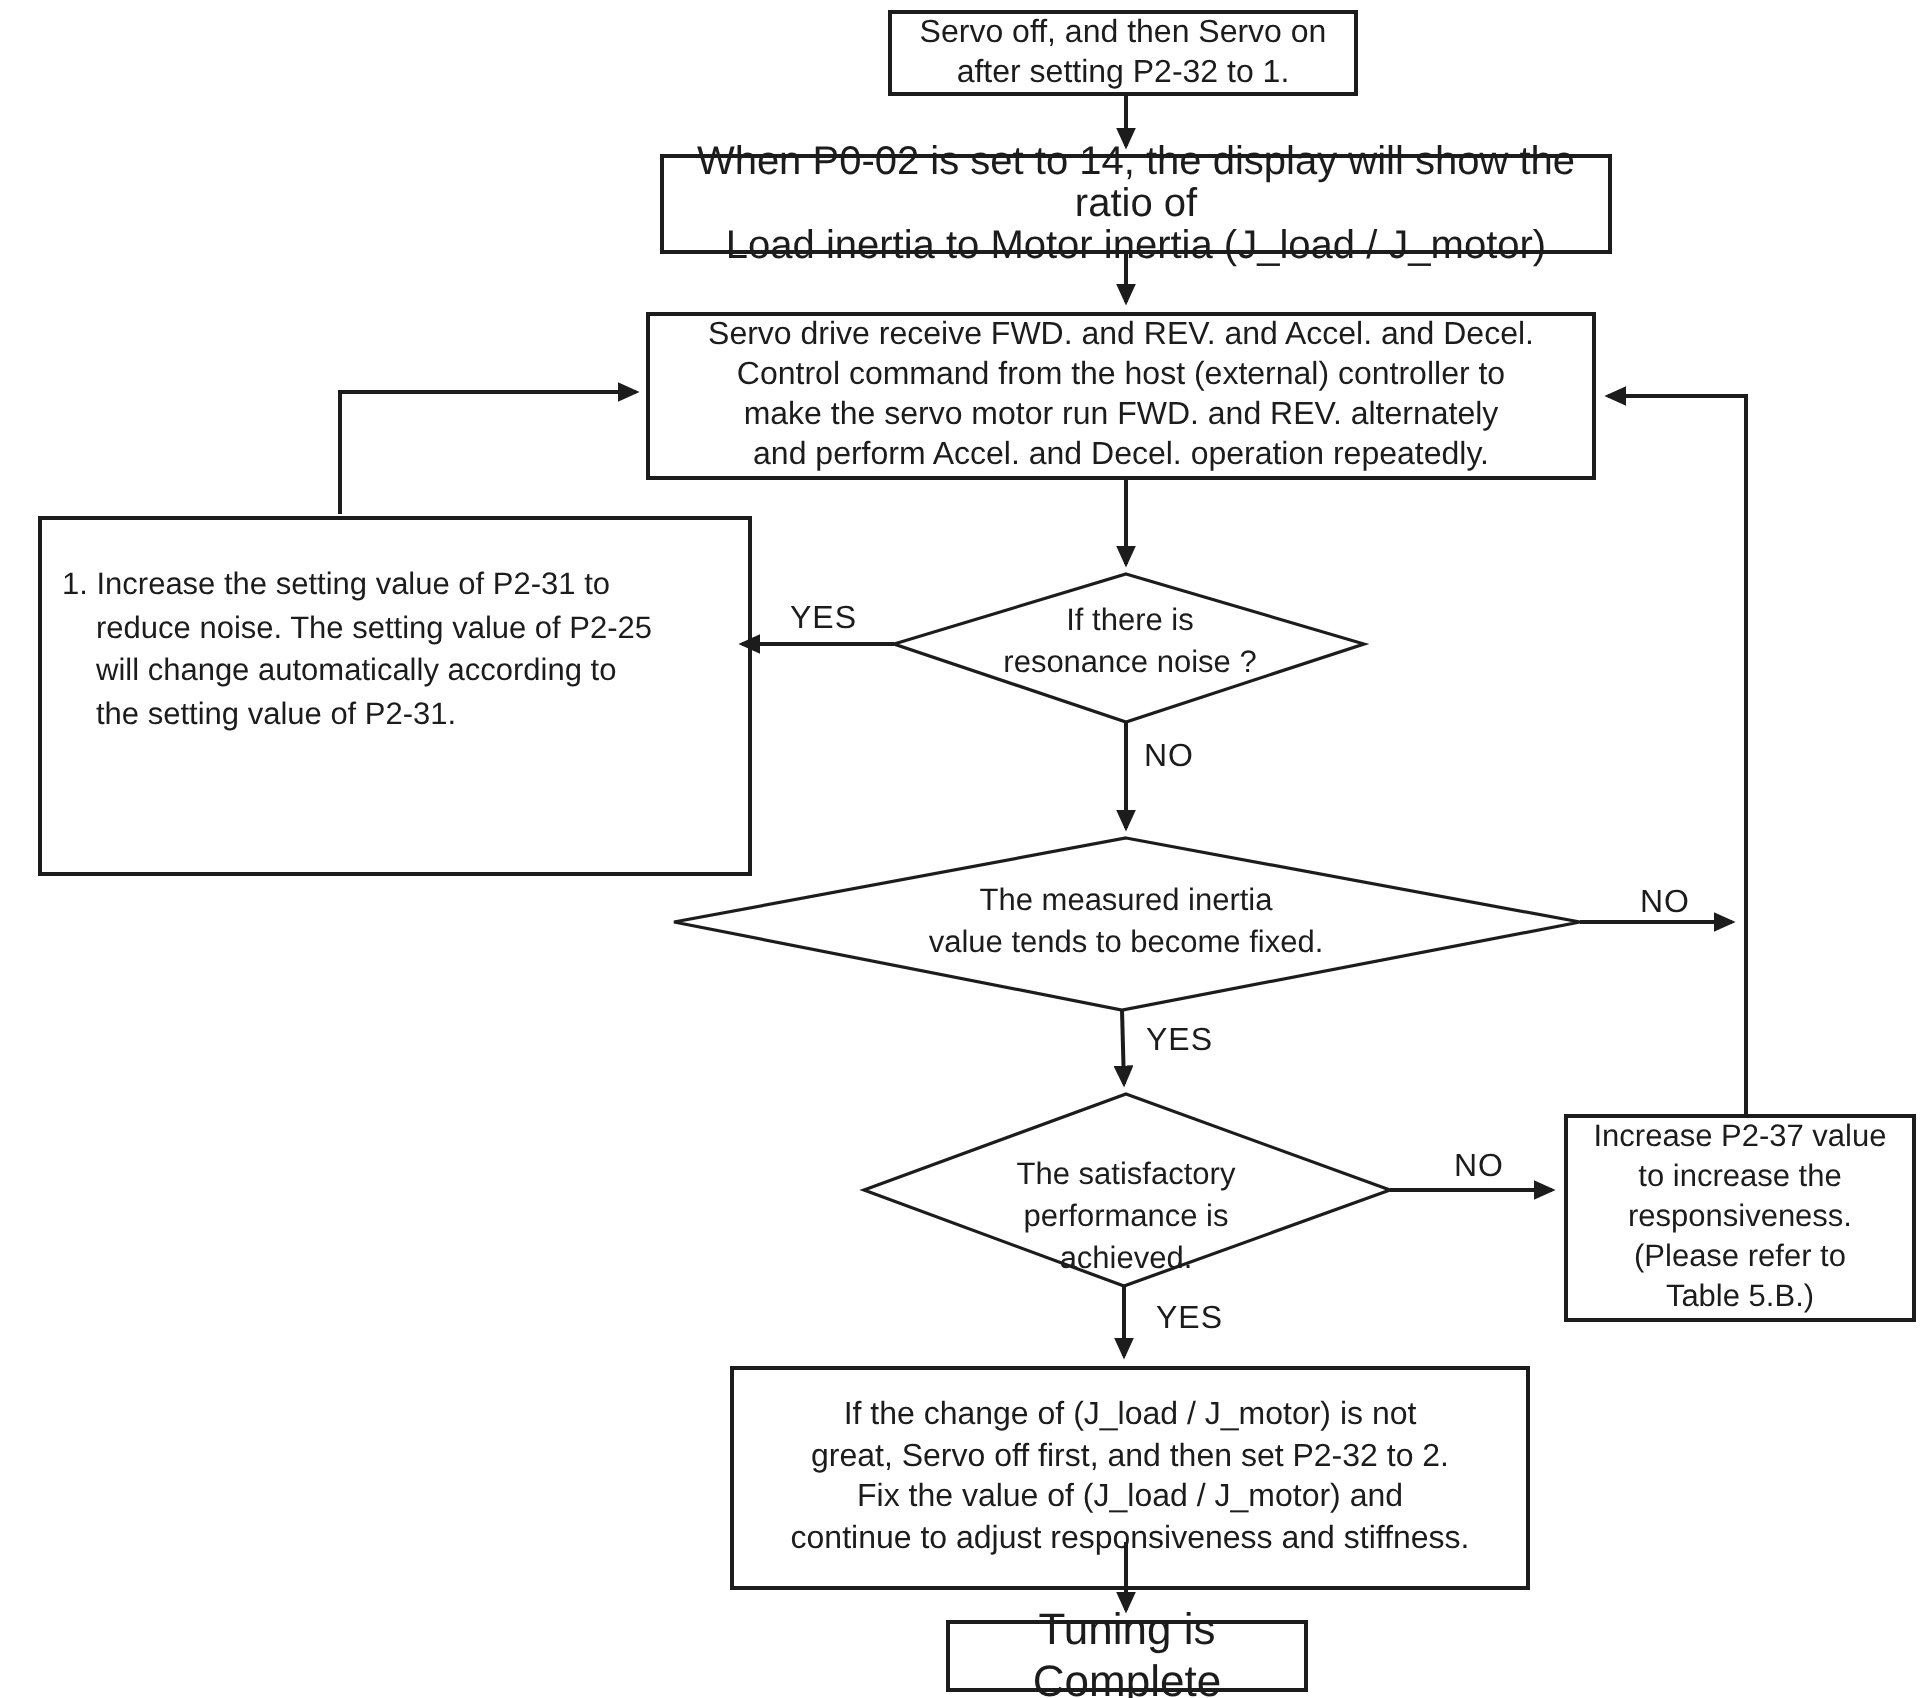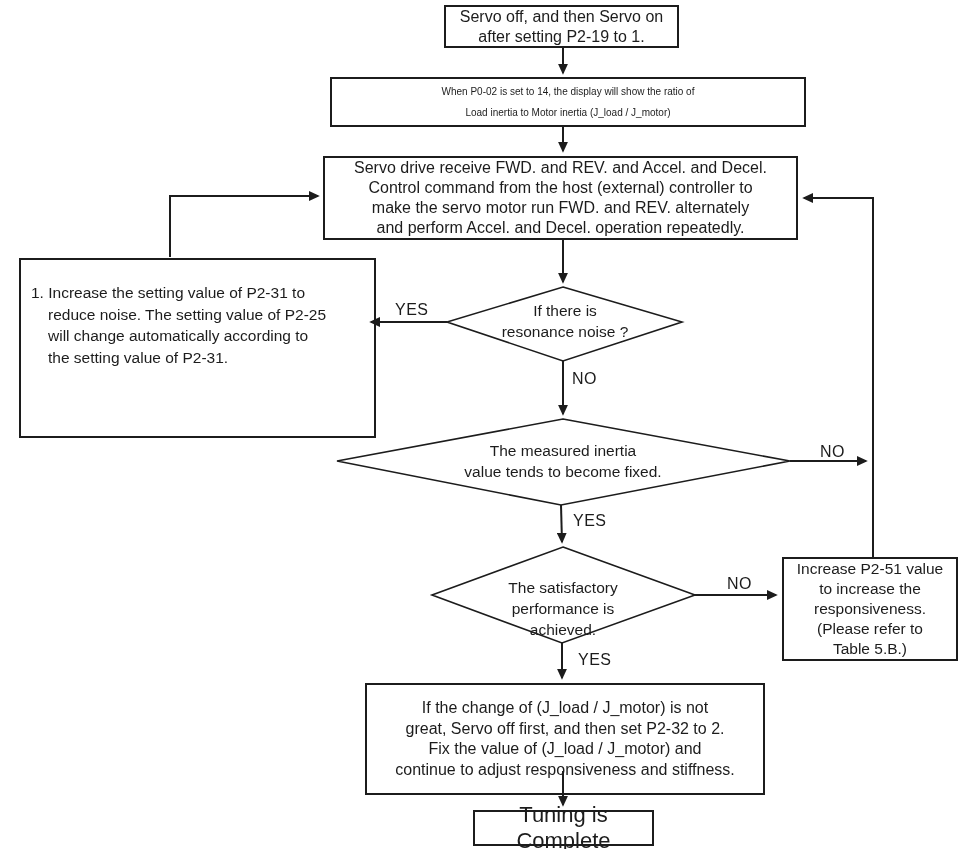--- a/index.html
+++ b/index.html
@@ -28,21 +28,21 @@
     position:absolute;z-index:2;font-size:16px;line-height:18px;letter-spacing:0.5px;
   }
   .note{
     display:block;text-align:left;align-items:flex-start;justify-content:flex-start;
   }
   .hang{
     white-space:pre-line;padding-left:17px;text-indent:-17px;
     font-size:15.5px;line-height:21.5px;
   }
   #start-node{left:444px;top:5px;width:235px;height:43px;font-size:16px;line-height:20px;}
-  #display-node{left:330px;top:77px;width:476px;height:50px;font-size:10px;line-height:21px;}
+  #display-node{left:330px;top:77px;width:476px;height:50px;font-size:20px;line-height:21px;}
   #servo-drive-node{left:323px;top:156px;width:475px;height:84px;font-size:16px;line-height:20px;}
   #resonance-note-node{left:19px;top:258px;width:357px;height:180px;padding:4px 4px 4px 10px;}
   #increase-p231-node{left:782px;top:557px;width:176px;height:104px;font-size:15.5px;line-height:20px;}
   #set-p232-node{left:365px;top:683px;width:400px;height:112px;font-size:16px;line-height:20.5px;}
   #complete-node{left:473px;top:810px;width:181px;height:36px;font-size:22px;}
   #resonance-decision-text{left:465px;top:300px;width:200px;}
   #inertia-decision-text{left:413px;top:440px;width:300px;}
   #performance-decision-text{left:473px;top:565px;width:180px;margin-top:12px;}
   #label-resonance-yes{left:395px;top:301px;}
   #label-resonance-no{left:572px;top:370px;}
@@ -56,38 +56,38 @@
 
 <div class="stage">
 
   <svg id="shapes" width="965" height="849" viewBox="0 0 965 849">
     <polygon class="diamond" points="563,287 682,322 563,361 447,322"></polygon>
     <polygon class="diamond" points="563,419 790,461 561,505 337,461"></polygon>
     <polygon class="diamond" points="563,547 695,595 562,643 432,595"></polygon>
   </svg>
 
   <div class="node" id="start-node">Servo off, and then Servo on
-after setting P2-19 to 1.</div>
+after setting P2-32 to 1.</div>
 
   <div class="node" id="display-node">When P0-02 is set to 14, the display will show the ratio of
 Load inertia to Motor inertia (J_load / J_motor)</div>
 
   <div class="node" id="servo-drive-node">Servo drive receive FWD. and REV. and Accel. and Decel.
 Control command from the host (external) controller to
 make the servo motor run FWD. and REV. alternately
 and perform Accel. and Decel. operation repeatedly.</div>
 
   <div class="node note" id="resonance-note-node">
     <div class="hang">1. Increase the setting value of P2-31 to
 reduce noise. The setting value of P2-25
 will change automatically according to
 the setting value of P2-31.</div>
   </div>
 
-  <div class="node" id="increase-p231-node">Increase P2-51 value
+  <div class="node" id="increase-p231-node">Increase P2-37 value
 to increase the
 responsiveness.
 (Please refer to
 Table 5.B.)</div>
 
   <div class="node" id="set-p232-node">If the change of (J_load / J_motor) is not
 great, Servo off first, and then set P2-32 to 2.
 Fix the value of (J_load / J_motor) and
 continue to adjust responsiveness and stiffness.</div>
 

